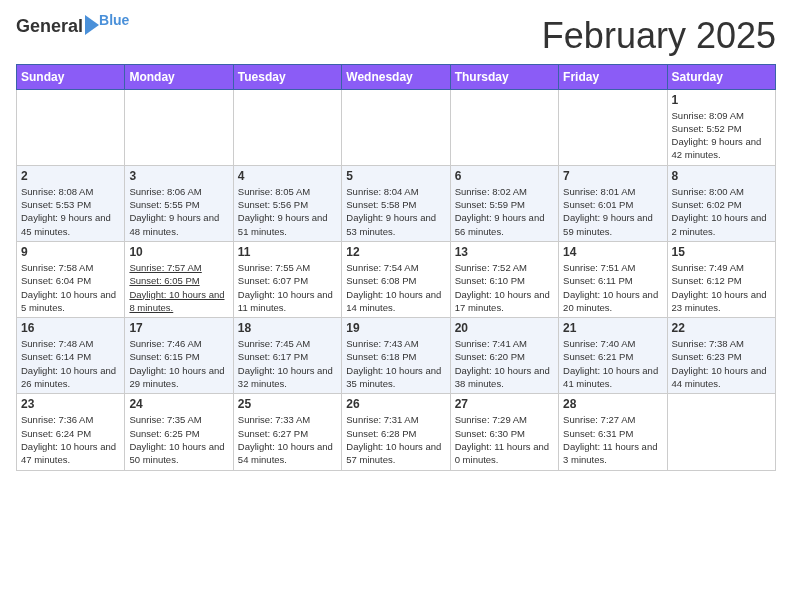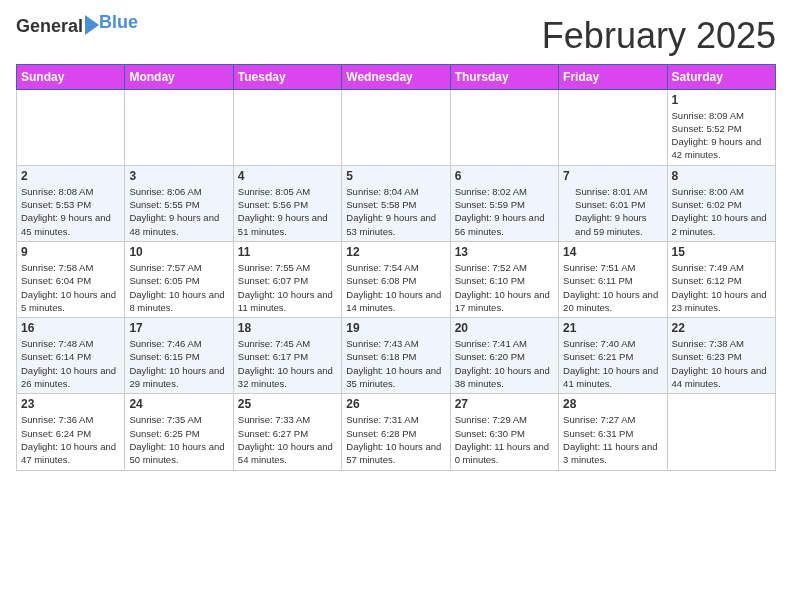--- a/index.html
+++ b/index.html
@@ -32,21 +32,21 @@
     }
     .logo-arrow {
       width: 0; height: 0;
       border-top: 10px solid transparent;
       border-bottom: 10px solid transparent;
       border-left: 14px solid #4a90d9;
       margin-left: 2px;
       margin-top: -4px;
     }
     .logo-blue {
-      font-size: 18px;
+      font-size: 14px;
       font-weight: bold;
       color: #4a90d9;
       margin-top: -4px;
     }
     .title-area {
       text-align: right;
       margin-left: 10px;
     }
     .month-title {
       font-size: 36px;
@@ -57,21 +57,21 @@
     .location {
       font-size: 14px;
       color: #555;
     }
     .calendar {
       width: 100%;
       border-collapse: collapse;
       border: 1px solid #ccc;
     }
     .calendar th {
-      background-color: #d946ef;
+      background-color: #8b5cf6;
       color: #fff;
       font-size: 12px;
       font-weight: bold;
       padding: 5px 4px;
       text-align: left;
       border: 1px solid #3a62a8;
     }
     .calendar td {
       vertical-align: top;
       border: 1px solid #ccc;
@@ -169,41 +169,41 @@
 Daylight: 9 hours and 53 minutes.</div>
         </td>
         <td>
           <span class="day-number">6</span>
           <div class="day-info" style="white-space: pre-line;">Sunrise: 8:02 AM
 Sunset: 5:59 PM
 Daylight: 9 hours and 56 minutes.</div>
         </td>
         <td>
           <span class="day-number">7</span>
-          <div class="day-info" style="white-space: pre-line; margin-left: 12px;">Sunrise: 8:01 AM
+          <div class="day-info" style="white-space: pre-line;">Sunrise: 8:01 AM
 Sunset: 6:01 PM
 Daylight: 9 hours and 59 minutes.</div>
         </td>
         <td>
           <span class="day-number">8</span>
           <div class="day-info" style="white-space: pre-line;">Sunrise: 8:00 AM
 Sunset: 6:02 PM
 Daylight: 10 hours and 2 minutes.</div>
         </td>
       </tr>
       <tr>
         <td>
           <span class="day-number">9</span>
           <div class="day-info" style="white-space: pre-line;">Sunrise: 7:58 AM
 Sunset: 6:04 PM
 Daylight: 10 hours and 5 minutes.</div>
         </td>
         <td>
           <span class="day-number">10</span>
-          <div class="day-info" style="white-space: pre-line;">Sunrise: 7:57 AM
+          <div class="day-info" style="white-space: pre-line; text-decoration: underline;">Sunrise: 7:57 AM
 Sunset: 6:05 PM
 Daylight: 10 hours and 8 minutes.</div>
         </td>
         <td>
           <span class="day-number">11</span>
           <div class="day-info" style="white-space: pre-line;">Sunrise: 7:55 AM
 Sunset: 6:07 PM
 Daylight: 10 hours and 11 minutes.</div>
         </td>
         <td>

